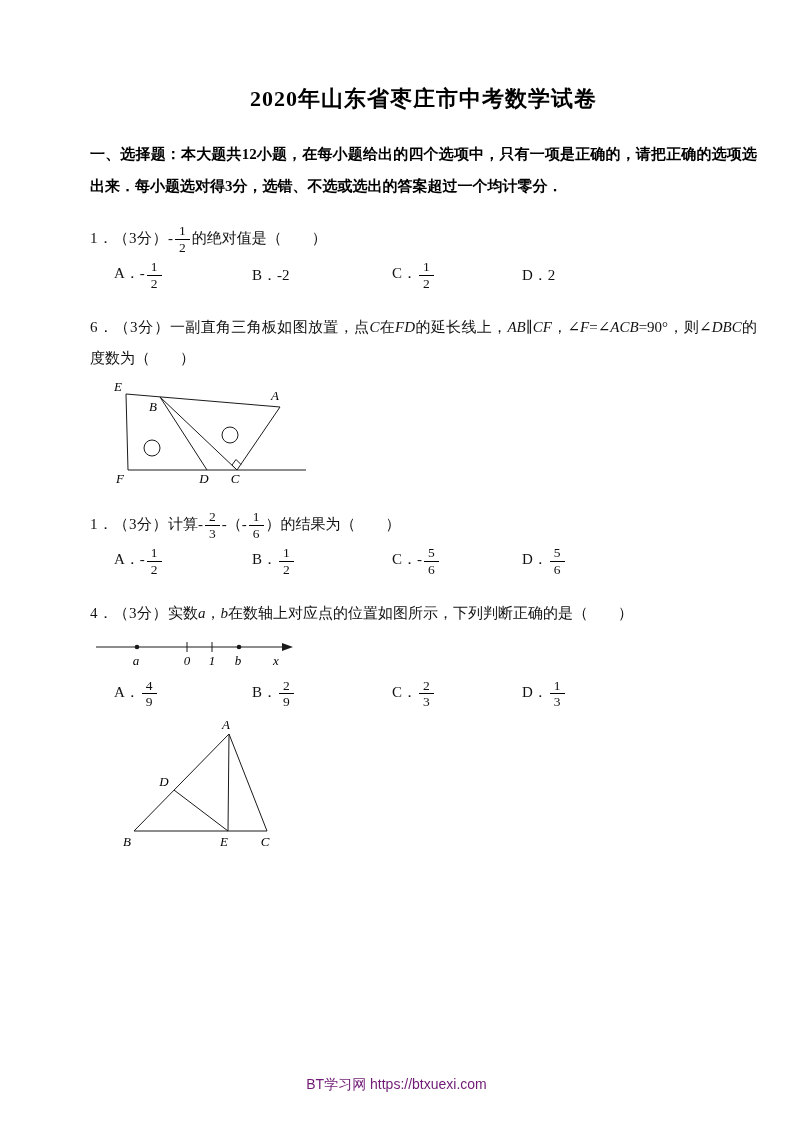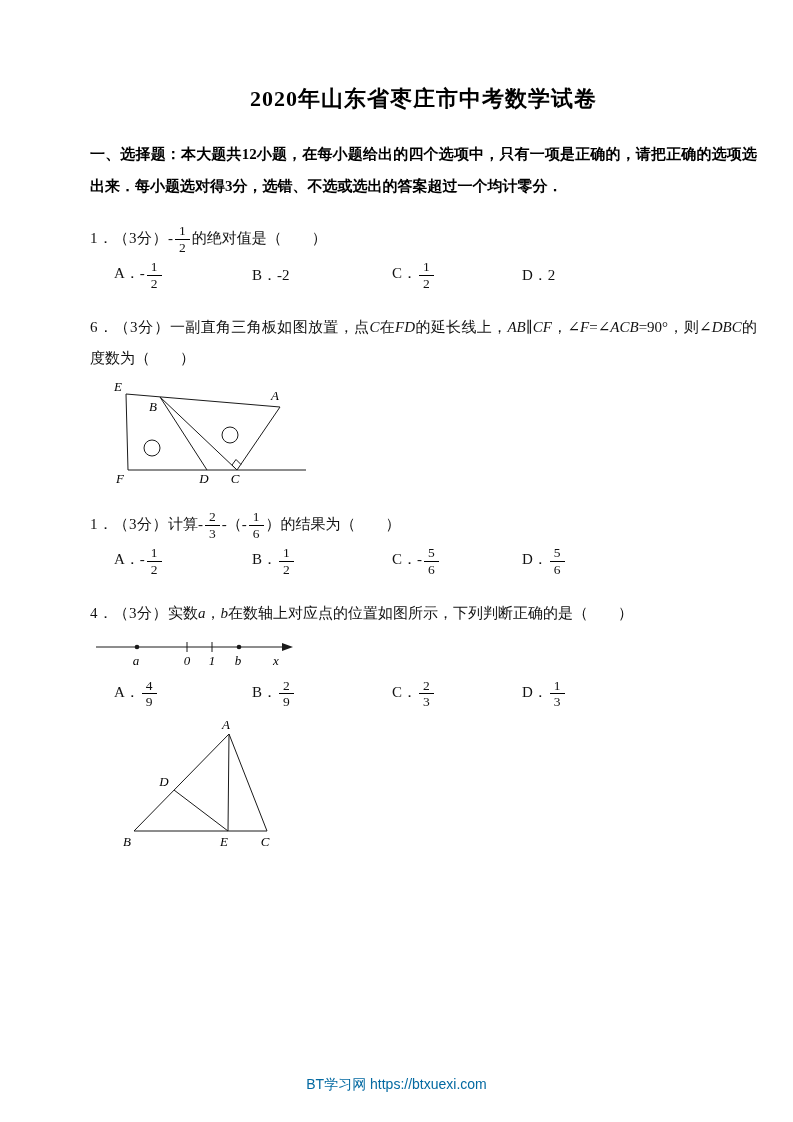--- a/index.html
+++ b/index.html
@@ -33,21 +33,21 @@
   .frac .num { padding:0 4px; border-bottom:1.2px solid #000; }
   .frac .den { padding:0 4px; }
   .figure { margin:4px 0 2px 18px; }
   .fig-numberline { margin-left:2px; }
   .fig-triangle { margin-left:24px; }
   svg line, svg path, svg circle { stroke:#1a1a1a; fill:none; stroke-width:1; }
   svg text { font-size:13px; font-style:italic; fill:#000; stroke:none;
              font-family:"Liberation Serif","DejaVu Serif",serif; }
   .footer {
     position:absolute; bottom:28px; left:0; width:100%; text-align:center;
-    color:#0369a1; font-size:14px; font-family:"Liberation Sans","DejaVu Sans",sans-serif;
+    color:#701a75; font-size:14px; font-family:"Liberation Sans","DejaVu Sans",sans-serif;
   }
 </style>
 </head>
 <body>
 
 <div class="page">
   <h1 class="title">2020年山东省枣庄市中考数学试卷</h1>
   <p class="intro">一、选择题：本大题共12小题，在每小题给出的四个选项中，只有一项是正确的，请把正确的选项选出来．每小题选对得3分，选错、不选或选出的答案超过一个均计零分．</p>
   <div id="questions">
       <div class="question">

